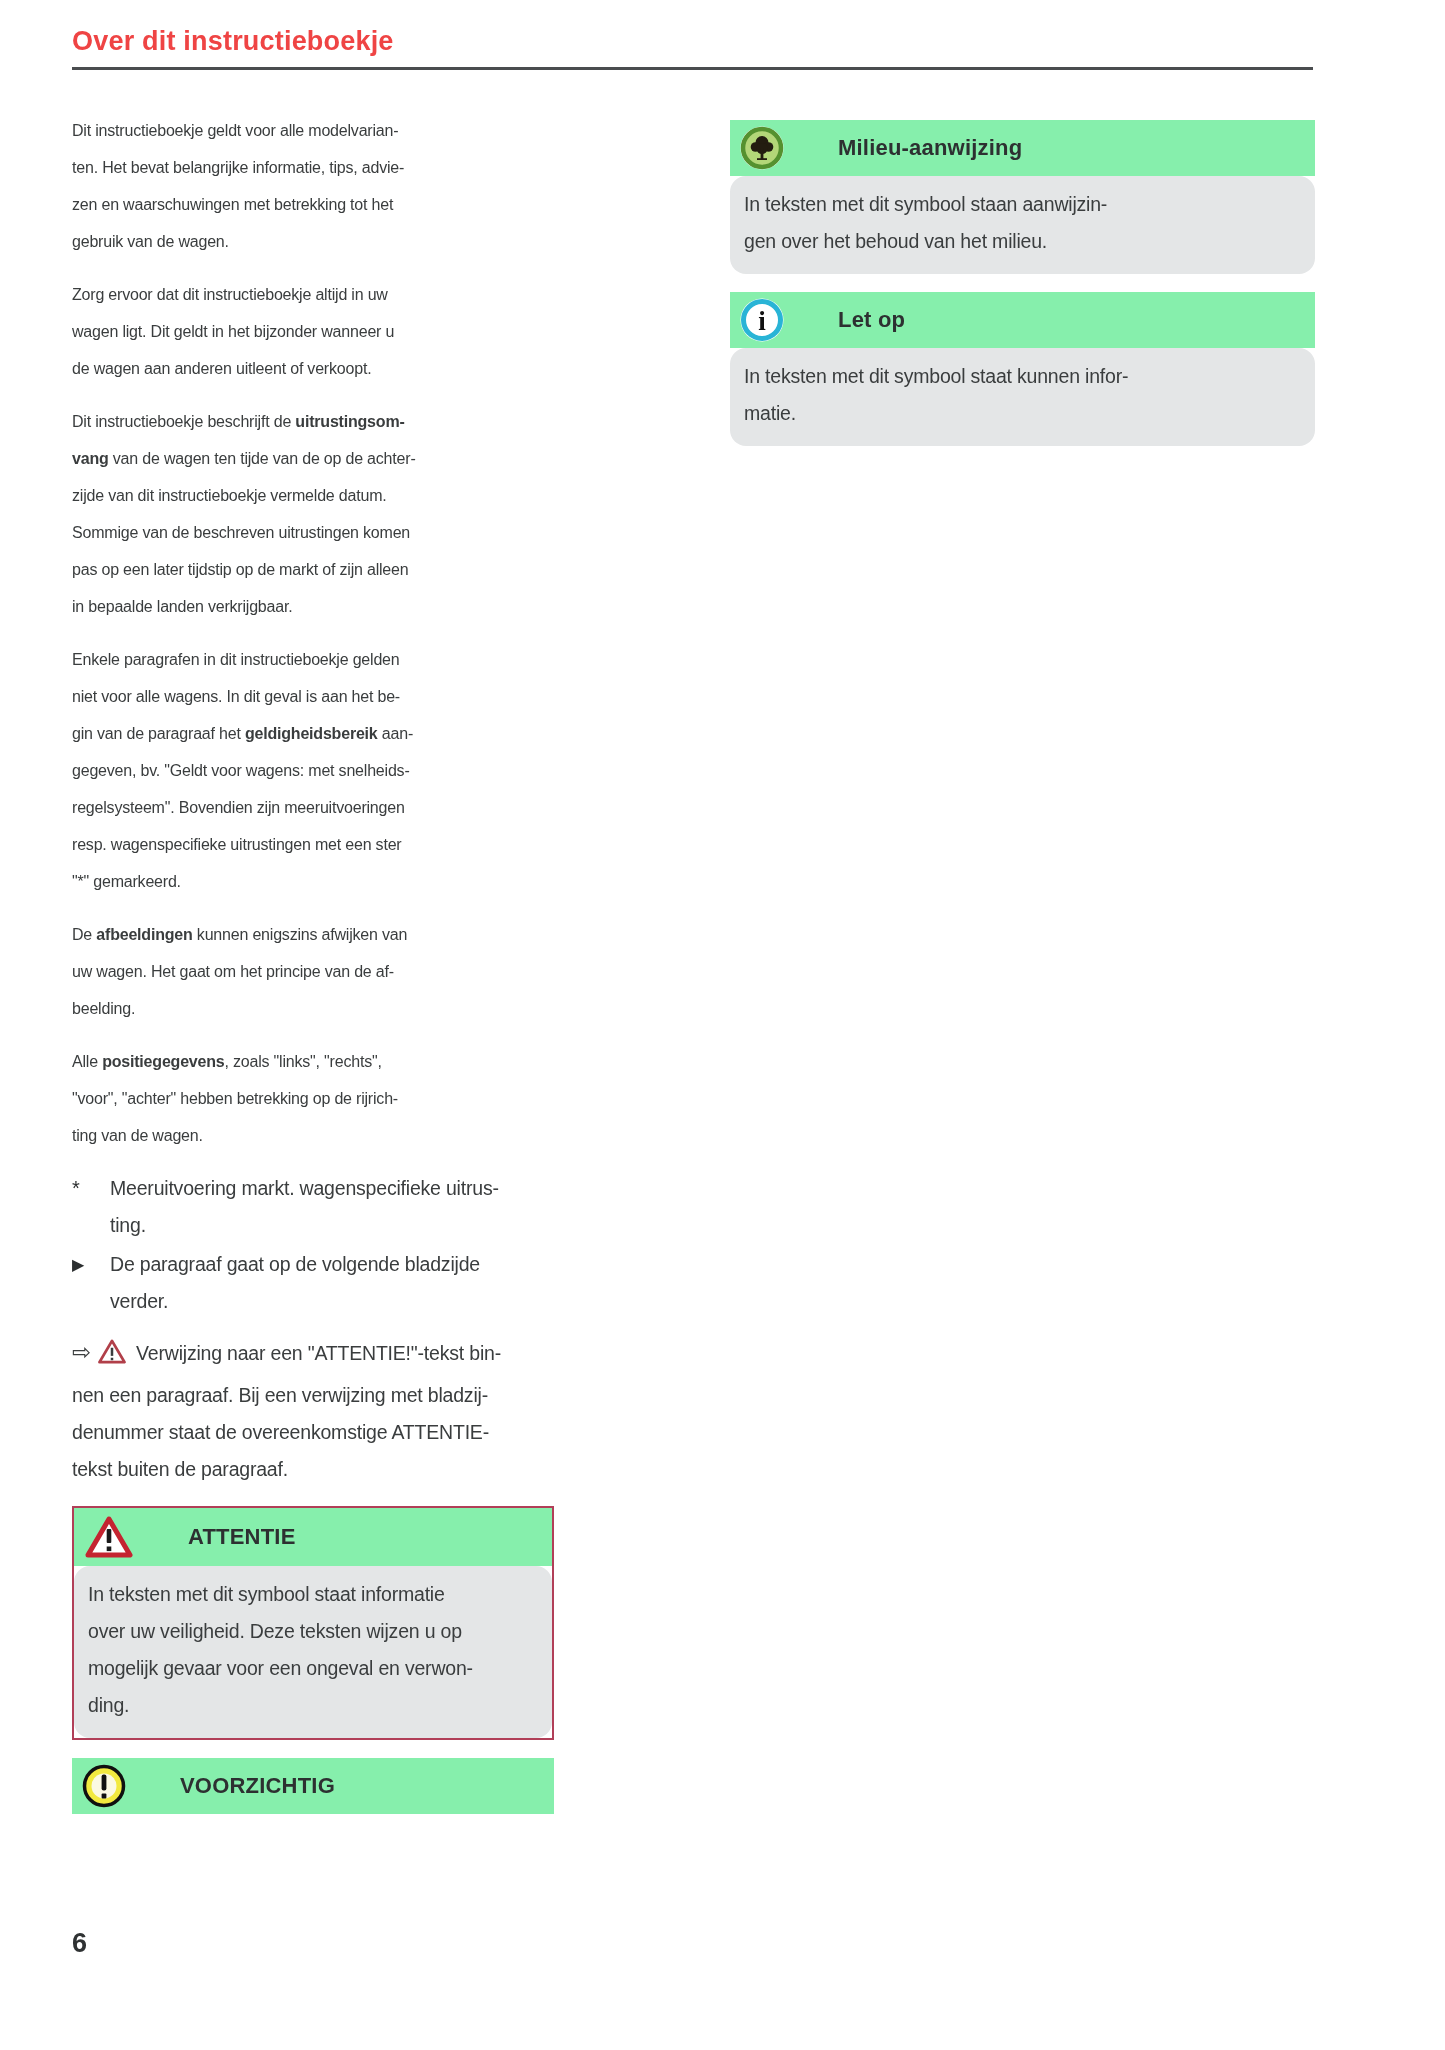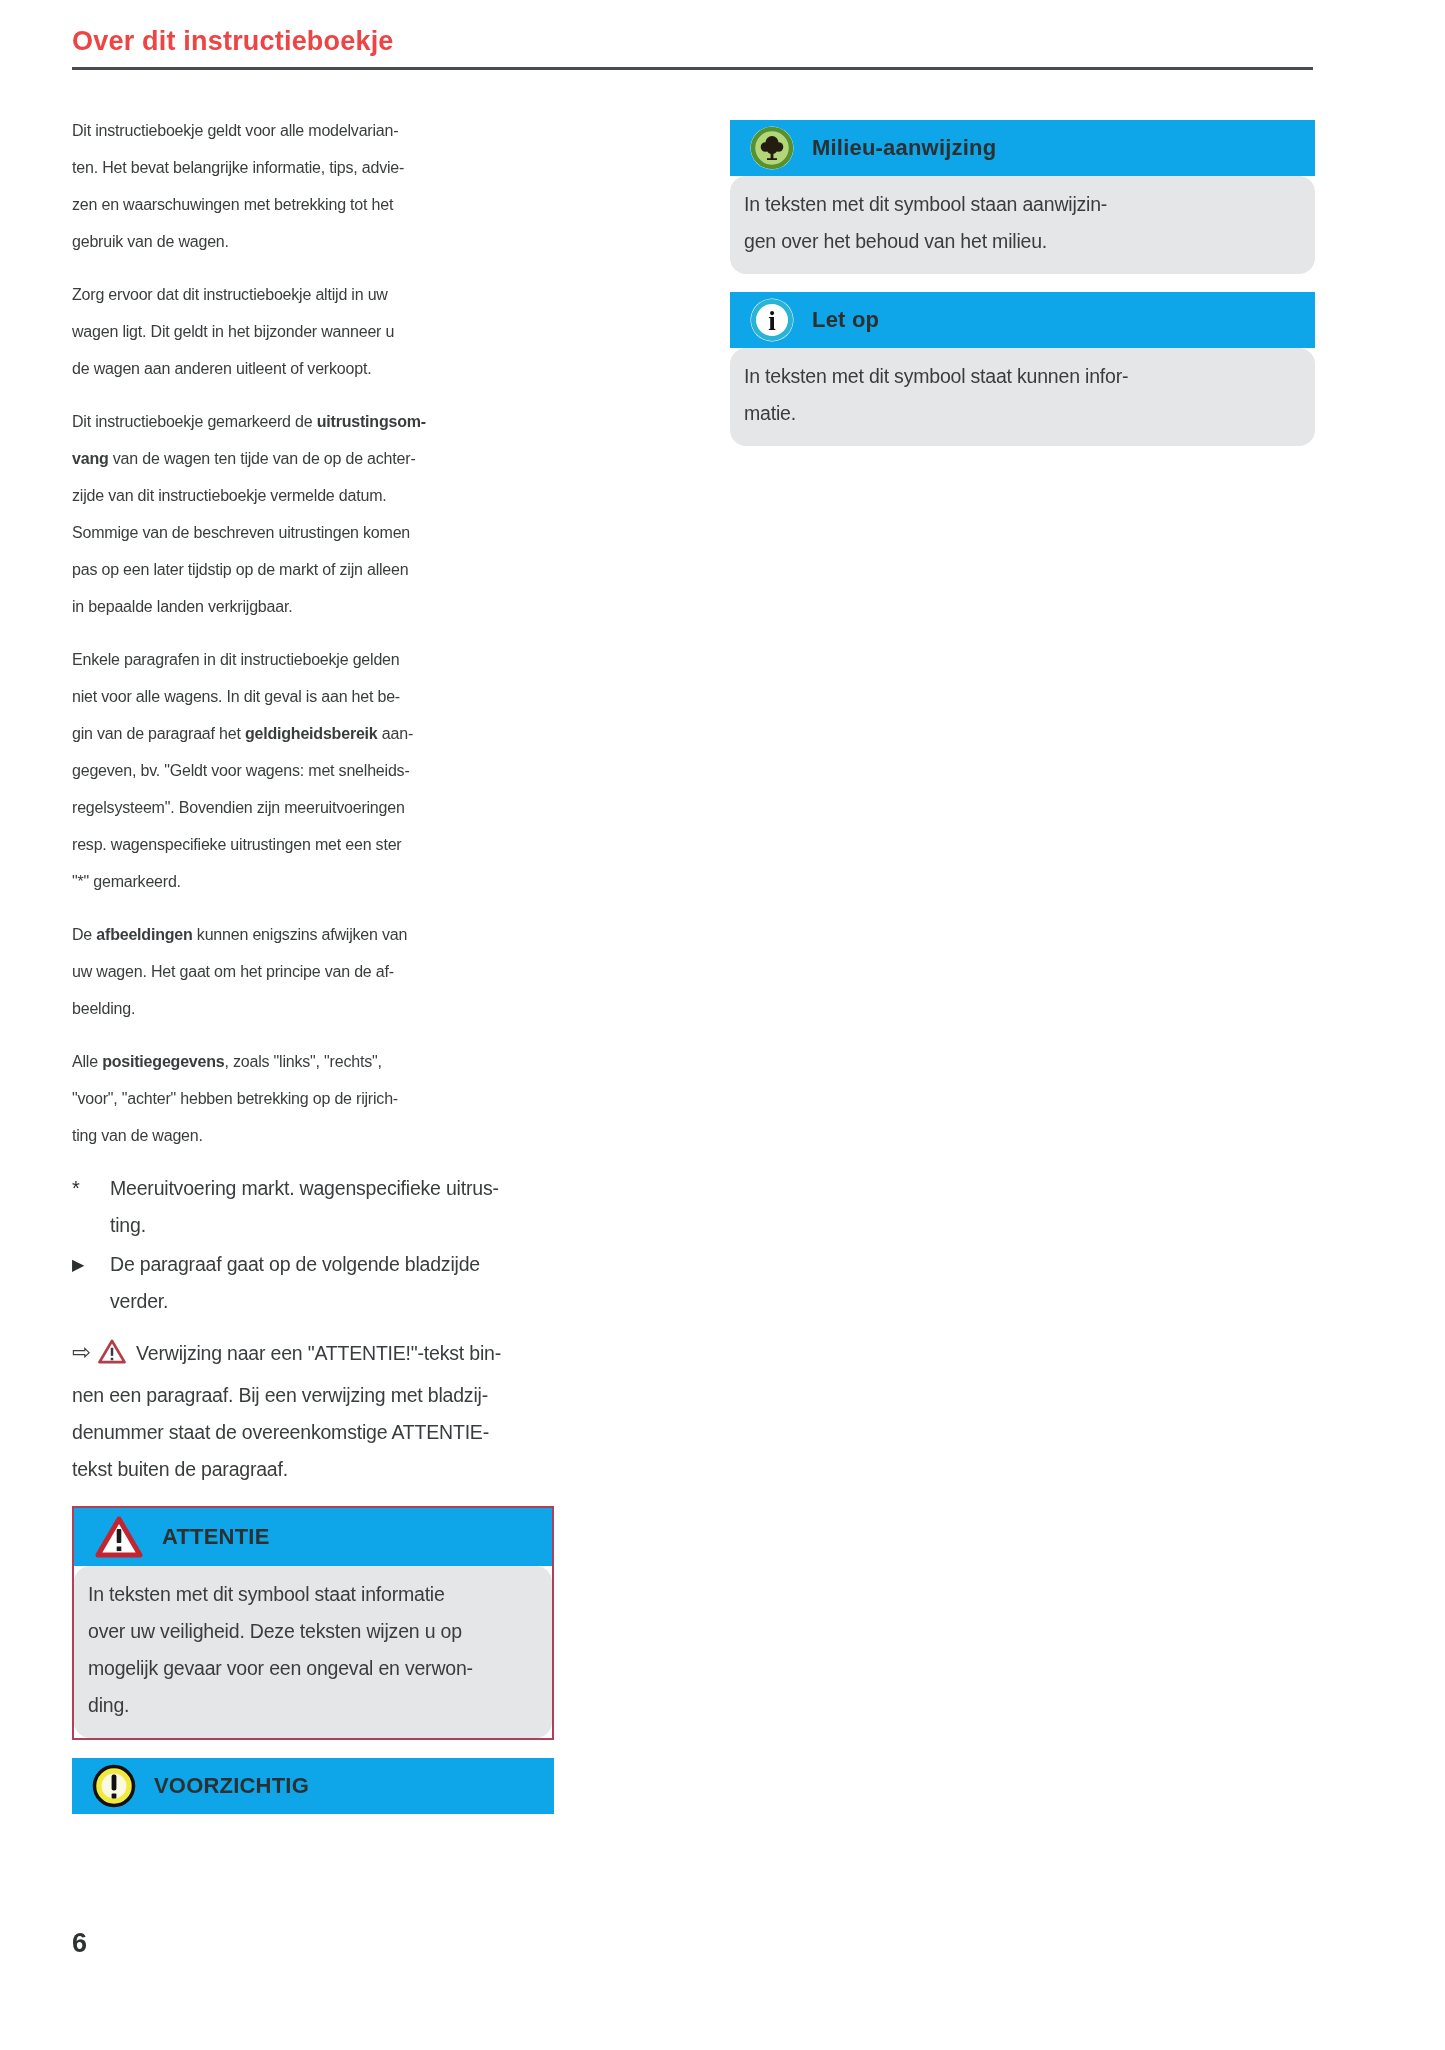--- a/index.html
+++ b/index.html
@@ -16,21 +16,21 @@
   .b{font-weight:bold;}
   .legend{margin-top:4px;}
   .legend-item{display:flex;margin-bottom:2px;}
   .legend-bullet{width:38px;flex:none;font-size:20px;line-height:37px;color:#2c2f30;}
   .legend-bullet.tri{font-size:16px;font-family:"DejaVu Sans",sans-serif;}
   .legend-text{white-space:pre-line;font-size:19.5px;line-height:37px;letter-spacing:-0.2px;}
   .refnote{margin-top:14px;font-size:19.5px;line-height:37px;letter-spacing:-0.2px;white-space:pre-line;}
   .ref-arrow{font-family:"DejaVu Sans",sans-serif;font-size:23px;color:#3b3e3f;margin-right:6px;white-space:normal;}
   .ref-tri{display:inline-block;vertical-align:-5px;margin-right:9px;white-space:normal;}
   .callout{margin-top:18px;}
-  .callout-header{background:#0ea5e9;height:56px;display:flex;align-items:center;padding-left:20px;}
+  .callout-header{background:#86efac;height:56px;display:flex;align-items:center;padding-left:10px;gap:36px;}
   .callout-header .hdr-label{font-size:22px;font-weight:bold;color:#2d3031;margin-left:18px;letter-spacing:.2px;}
   .callout-body{background:#e4e6e7;white-space:pre-line;font-size:19.5px;line-height:37px;letter-spacing:-0.2px;padding:10px 12px 14px 14px;border-radius:16px;}
   .callout.bordered{border:2px solid #b13f58;margin-top:18px;}
   .callout.bordered .callout-header{height:58px;}
   .rbox{margin-bottom:18px;}
   .icon-44{width:44px;height:44px;flex:none;display:block;}
   .page-number{position:absolute;left:72px;top:1928px;font-size:27px;font-weight:bold;color:#2f3233;}
 </style>
 </head>
 <body>
@@ -40,21 +40,21 @@
 </div>
 
 <div class="col-left">
   <p class="para"><span>Dit instructieboekje geldt voor alle modelvarian-
 ten. Het bevat belangrijke informatie, tips, advie-
 zen en waarschuwingen met betrekking tot het
 gebruik van de wagen.</span></p>
   <p class="para"><span>Zorg ervoor dat dit instructieboekje altijd in uw
 wagen ligt. Dit geldt in het bijzonder wanneer u
 de wagen aan anderen uitleent of verkoopt.</span></p>
-  <p class="para"><span>Dit instructieboekje gemarkeerd de </span><span class="b">uitrustingsom-
+  <p class="para"><span>Dit instructieboekje beschrijft de </span><span class="b">uitrustingsom-
 vang</span><span> van de wagen ten tijde van de op de achter-
 zijde van dit instructieboekje vermelde datum.
 Sommige van de beschreven uitrustingen komen
 pas op een later tijdstip op de markt of zijn alleen
 in bepaalde landen verkrijgbaar.</span></p>
   <p class="para"><span>Enkele paragrafen in dit instructieboekje gelden
 niet voor alle wagens. In dit geval is aan het be-
 gin van de paragraaf het </span><span class="b">geldigheidsbereik</span><span> aan-
 gegeven, bv. "Geldt voor wagens: met snelheids-
 regelsysteem". Bovendien zijn meeruitvoeringen

